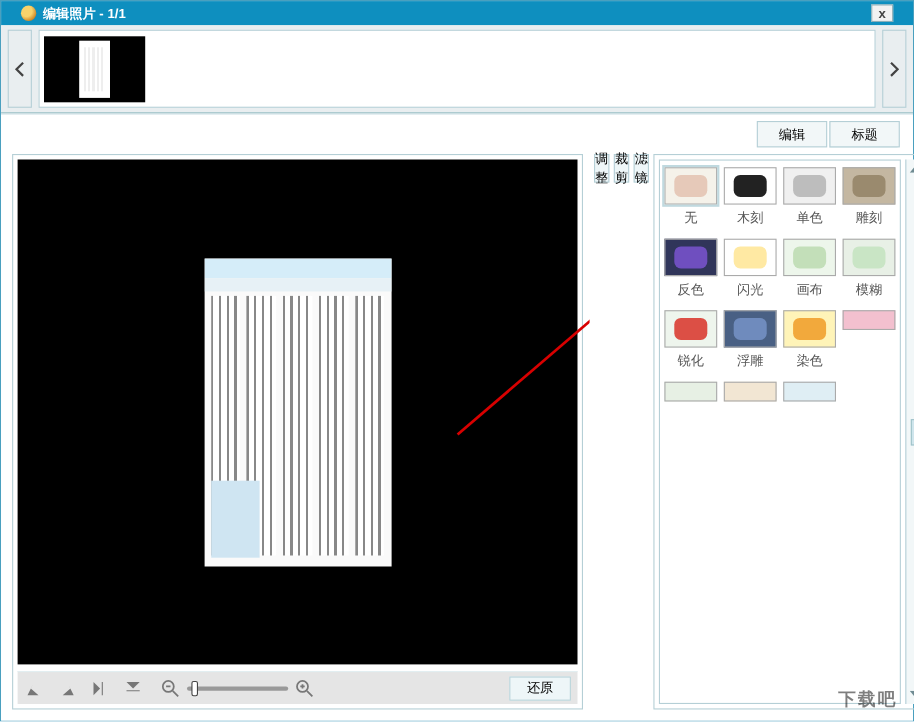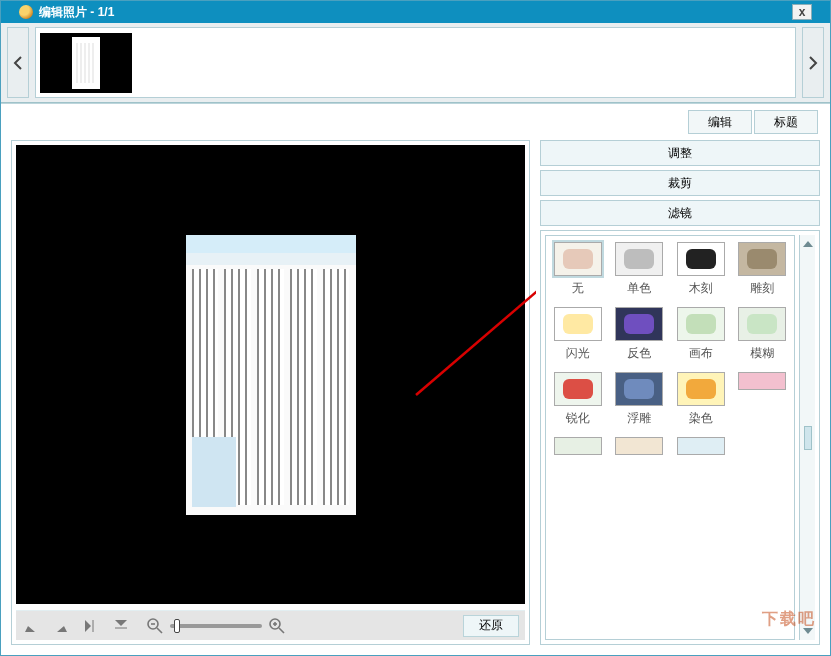--- a/index.html
+++ b/index.html
@@ -183,21 +183,21 @@
     border: 1px solid #b9d4da;
     background: #eef6f8;
     display: flex; align-items: center; justify-content: center;
     cursor: pointer;
     font-size: 12px;
   }
 
   .side-col {
     width: 280px;
     display: flex;
-    flex-direction: column;
+    flex-direction: row;
     gap: 4px;
   }
   .section-hdr {
     height: 26px;
     border: 1px solid #b5cfd6;
     background: #eef6f8;
     display: flex; align-items: center; justify-content: center;
     font-size: 12px;
     cursor: pointer;
   }
@@ -254,22 +254,22 @@
   .ok-btn {
     width: 62px; height: 24px;
     border: 1px solid #b9d4da;
     background: #eef6f8;
     display: flex; align-items: center; justify-content: center;
     font-size: 12px;
     cursor: pointer;
   }
   .watermark {
     position: absolute;
-    right: 14px; bottom: 25px;
-    color: #c2410c;
+    right: 14px; bottom: 8px;
+    color: #000000;
     font-size: 16px;
     font-weight: bold;
     letter-spacing: 2px;
     pointer-events: none;
     opacity: 0.5;
   }
 </style>
 </head>
 <body>
 
@@ -387,48 +387,48 @@
         <div class="filter-wrap">
           <div class="filter-inner">
             <div class="filter-grid" id="filter-grid">
                 <div class="filter-cell">
                   <div class="filter-swatch sel" style="background: rgb(245, 242, 234);">
                     <div class="sw-blob" style="background: rgb(230, 201, 185);"></div>
                   </div>
                   <div class="lab">无</div>
                 </div>
                 <div class="filter-cell">
+                  <div class="filter-swatch" style="background: rgb(255, 255, 255);">
+                    <div class="sw-blob" style="background: rgb(34, 34, 34);"></div>
+                  </div>
+                  <div class="lab">木刻</div>
+                </div>
+                <div class="filter-cell">
                   <div class="filter-swatch" style="background: rgb(240, 240, 240);">
                     <div class="sw-blob" style="background: rgb(189, 189, 189);"></div>
                   </div>
                   <div class="lab">单色</div>
                 </div>
                 <div class="filter-cell">
-                  <div class="filter-swatch" style="background: rgb(255, 255, 255);">
-                    <div class="sw-blob" style="background: rgb(34, 34, 34);"></div>
-                  </div>
-                  <div class="lab">木刻</div>
-                </div>
-                <div class="filter-cell">
                   <div class="filter-swatch" style="background: rgb(196, 183, 161);">
                     <div class="sw-blob" style="background: rgb(154, 138, 110);"></div>
                   </div>
                   <div class="lab">雕刻</div>
                 </div>
                 <div class="filter-cell">
+                  <div class="filter-swatch" style="background: rgb(48, 53, 90);">
+                    <div class="sw-blob" style="background: rgb(111, 79, 191);"></div>
+                  </div>
+                  <div class="lab">反色</div>
+                </div>
+                <div class="filter-cell">
                   <div class="filter-swatch" style="background: rgb(255, 255, 255);">
                     <div class="sw-blob" style="background: rgb(255, 233, 163);"></div>
                   </div>
                   <div class="lab">闪光</div>
-                </div>
-                <div class="filter-cell">
-                  <div class="filter-swatch" style="background: rgb(48, 53, 90);">
-                    <div class="sw-blob" style="background: rgb(111, 79, 191);"></div>
-                  </div>
-                  <div class="lab">反色</div>
                 </div>
                 <div class="filter-cell">
                   <div class="filter-swatch" style="background: rgb(237, 246, 235);">
                     <div class="sw-blob" style="background: rgb(195, 223, 185);"></div>
                   </div>
                   <div class="lab">画布</div>
                 </div>
                 <div class="filter-cell">
                   <div class="filter-swatch" style="background: rgb(232, 240, 230);">
                     <div class="sw-blob" style="background: rgb(201, 229, 197);"></div>

